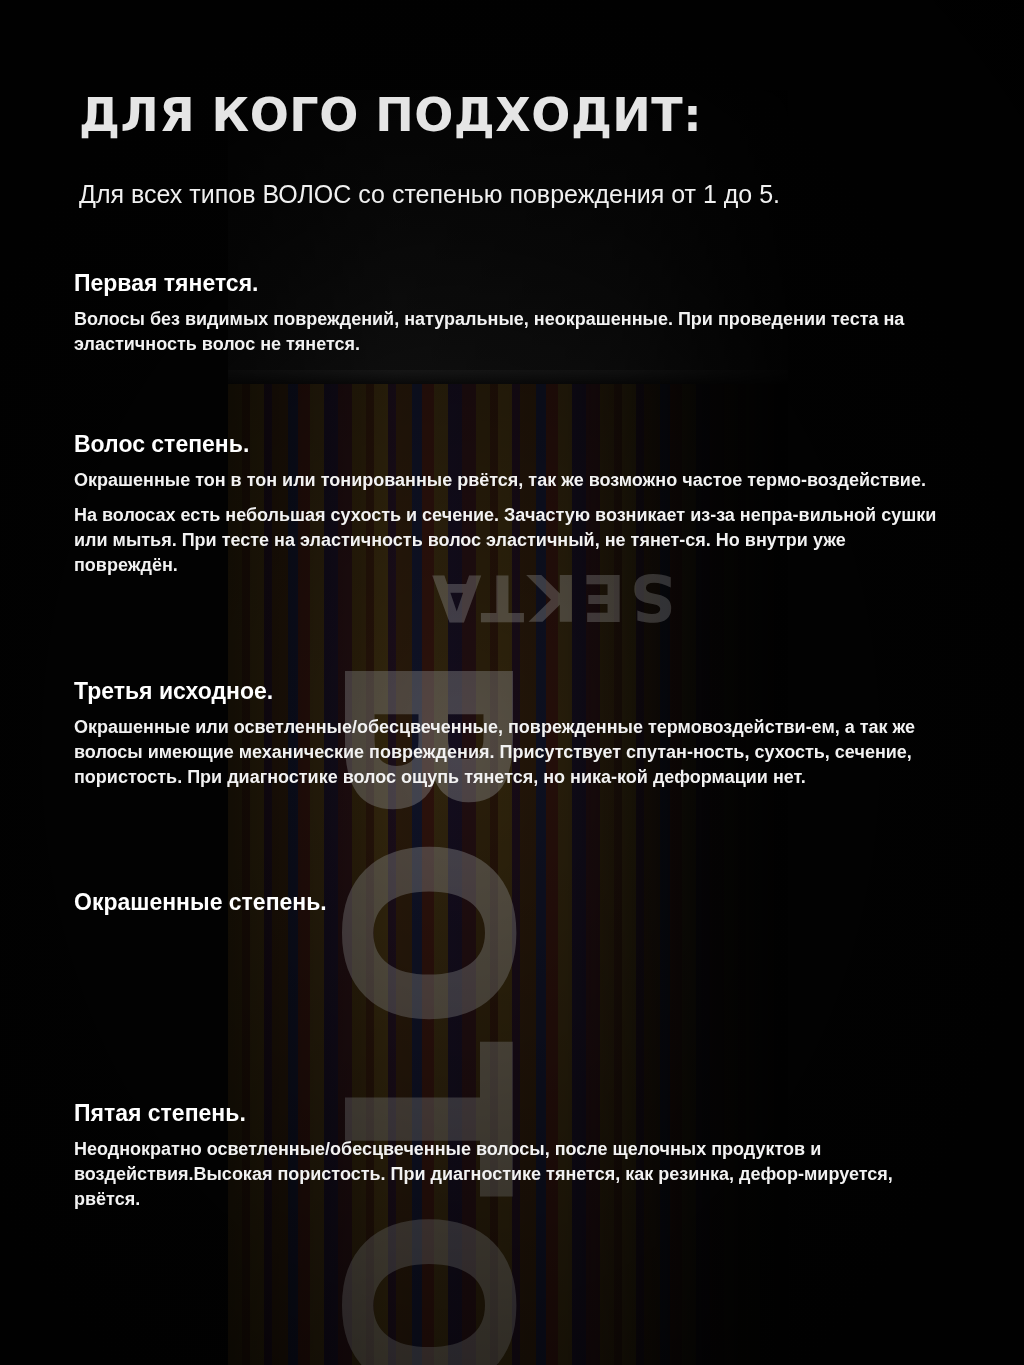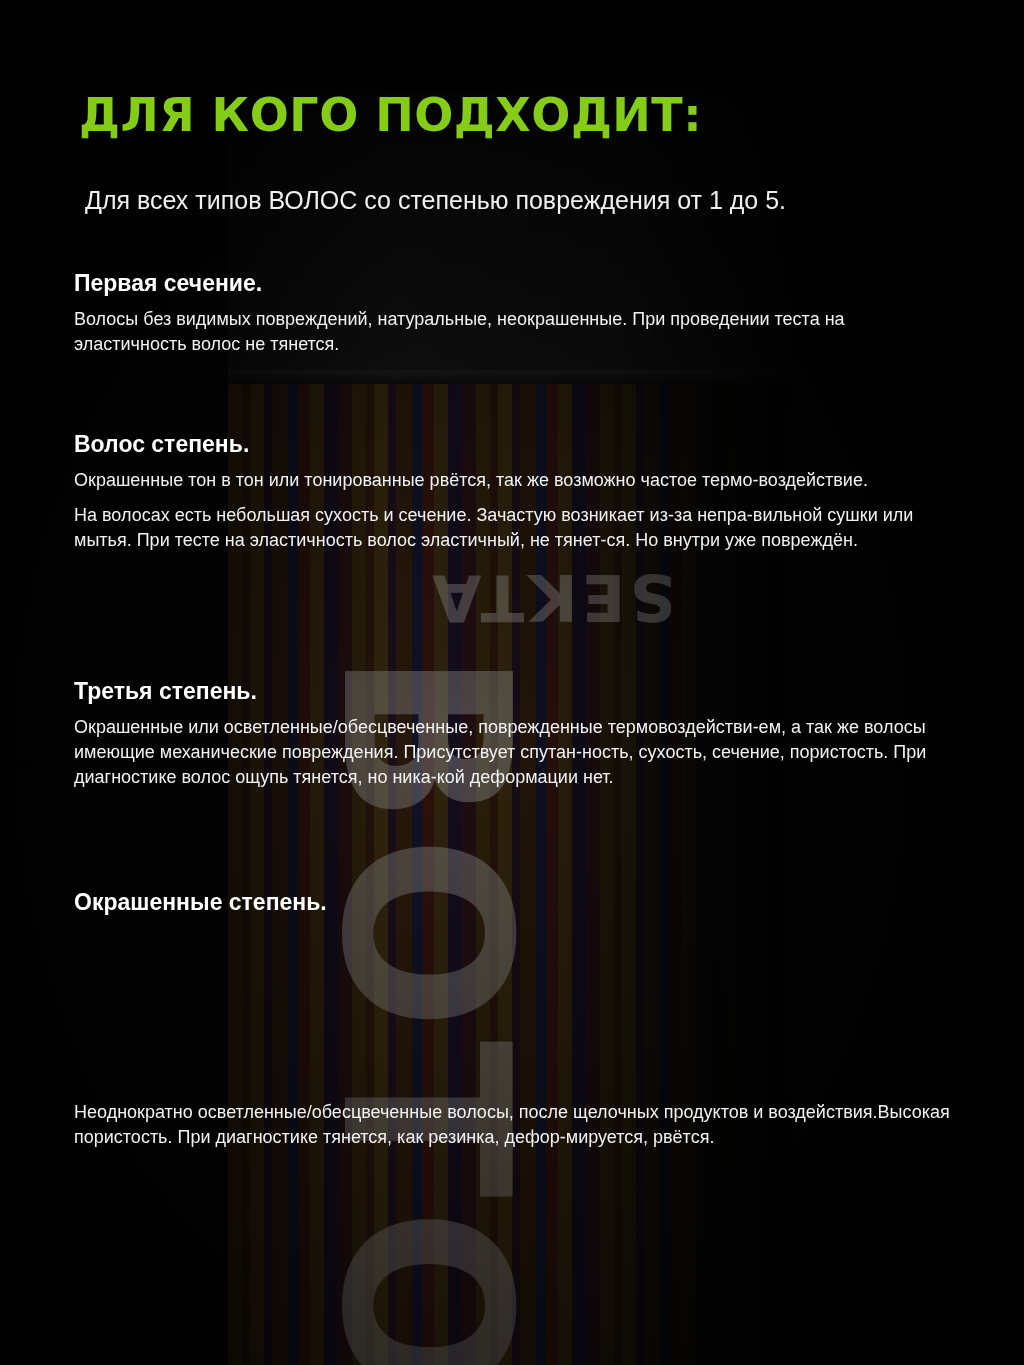--- a/index.html
+++ b/index.html
@@ -64,34 +64,34 @@
     .overlay {
       position: absolute; inset: 0;
       background: radial-gradient(ellipse at 45% 55%, rgba(0,0,0,0.15) 0%, rgba(0,0,0,0.55) 60%, rgba(0,0,0,0.9) 100%);
     }
 
     
     .content { position: absolute; left: 0; top: 0; width: 1024px; height: 1365px; }
     .title {
       position: absolute; left: 79px; top: 88px;
       font-family: "DejaVu Sans", sans-serif; font-weight: bold;
-      font-size: 46px; letter-spacing: 0.5px; color: #84cc16; margin: 0;
+      font-size: 46px; letter-spacing: 0.5px; color: #e5e5e5; margin: 0;
     }
     .subtitle {
       position: absolute; left: 79px; top: 180px;
-      font-size: 25px; color: #f0f0f0; margin: 6px;
+      font-size: 25px; color: #f0f0f0; margin: 0;
     }
     .section { position: absolute; left: 74px; width: 880px; }
     .section h2 {
       margin: 0 0 10px 0;
       font-size: 23px; font-weight: bold; color: #ffffff;
     }
     .section p {
       margin: 0 0 10px 0;
-      font-size: 18px; font-weight: normal; line-height: 25px; color: #f2f2f2;
+      font-size: 18px; font-weight: bold; line-height: 25px; color: #f2f2f2;
     }
     #s1 { top: 270px; }
     #s2 { top: 431px; }
     #s3 { top: 678px; }
     #s4 { top: 889px; }
     #s5 { top: 1100px; }
   </style>
 </head>
 <body>
 
@@ -103,35 +103,36 @@
   <div class="can-brand">SEKTA</div>
   <div class="can-word">BOTOX</div>
 </div>
 <div class="overlay"></div>
 
 <div class="content">
   <h1 class="title">ДЛЯ КОГО ПОДХОДИТ:</h1>
   <p class="subtitle">Для всех типов ВОЛОС со степенью повреждения от 1 до 5.</p>
 
   <section class="section" id="s1">
-    <h2>Первая сечение.</h2>
+    <h2>Первая тянется.</h2>
     <p>Волосы без видимых повреждений, натуральные, неокрашенные. При проведении теста на эластичность волос не тянется.</p>
   </section>
 
   <section class="section" id="s2">
     <h2>Волос степень.</h2>
     <p>Окрашенные тон в тон или тонированные рвётся, так же возможно частое термо-воздействие.</p>
     <p>На волосах есть небольшая сухость и сечение. Зачастую возникает из-за непра-вильной сушки или мытья. При тесте на эластичность волос эластичный, не тянет-ся. Но внутри уже повреждён.</p>
   </section>
 
   <section class="section" id="s3">
-    <h2>Третья степень.</h2>
+    <h2>Третья исходное.</h2>
     <p>Окрашенные или осветленные/обесцвеченные, поврежденные термовоздействи-ем, а так же волосы имеющие механические повреждения. Присутствует спутан-ность, сухость, сечение, пористость. При диагностике волос ощупь тянется, но ника-кой деформации нет.</p>
   </section>
 
   <section class="section" id="s4">
     <h2>Окрашенные степень.</h2>
   </section>
 
   <section class="section" id="s5">
+    <h2>Пятая степень.</h2>
     <p>Неоднократно осветленные/обесцвеченные волосы, после щелочных продуктов и воздействия.Высокая пористость. При диагностике тянется, как резинка, дефор-мируется, рвётся.</p>
   </section>
 </div>
 
 </body></html>

